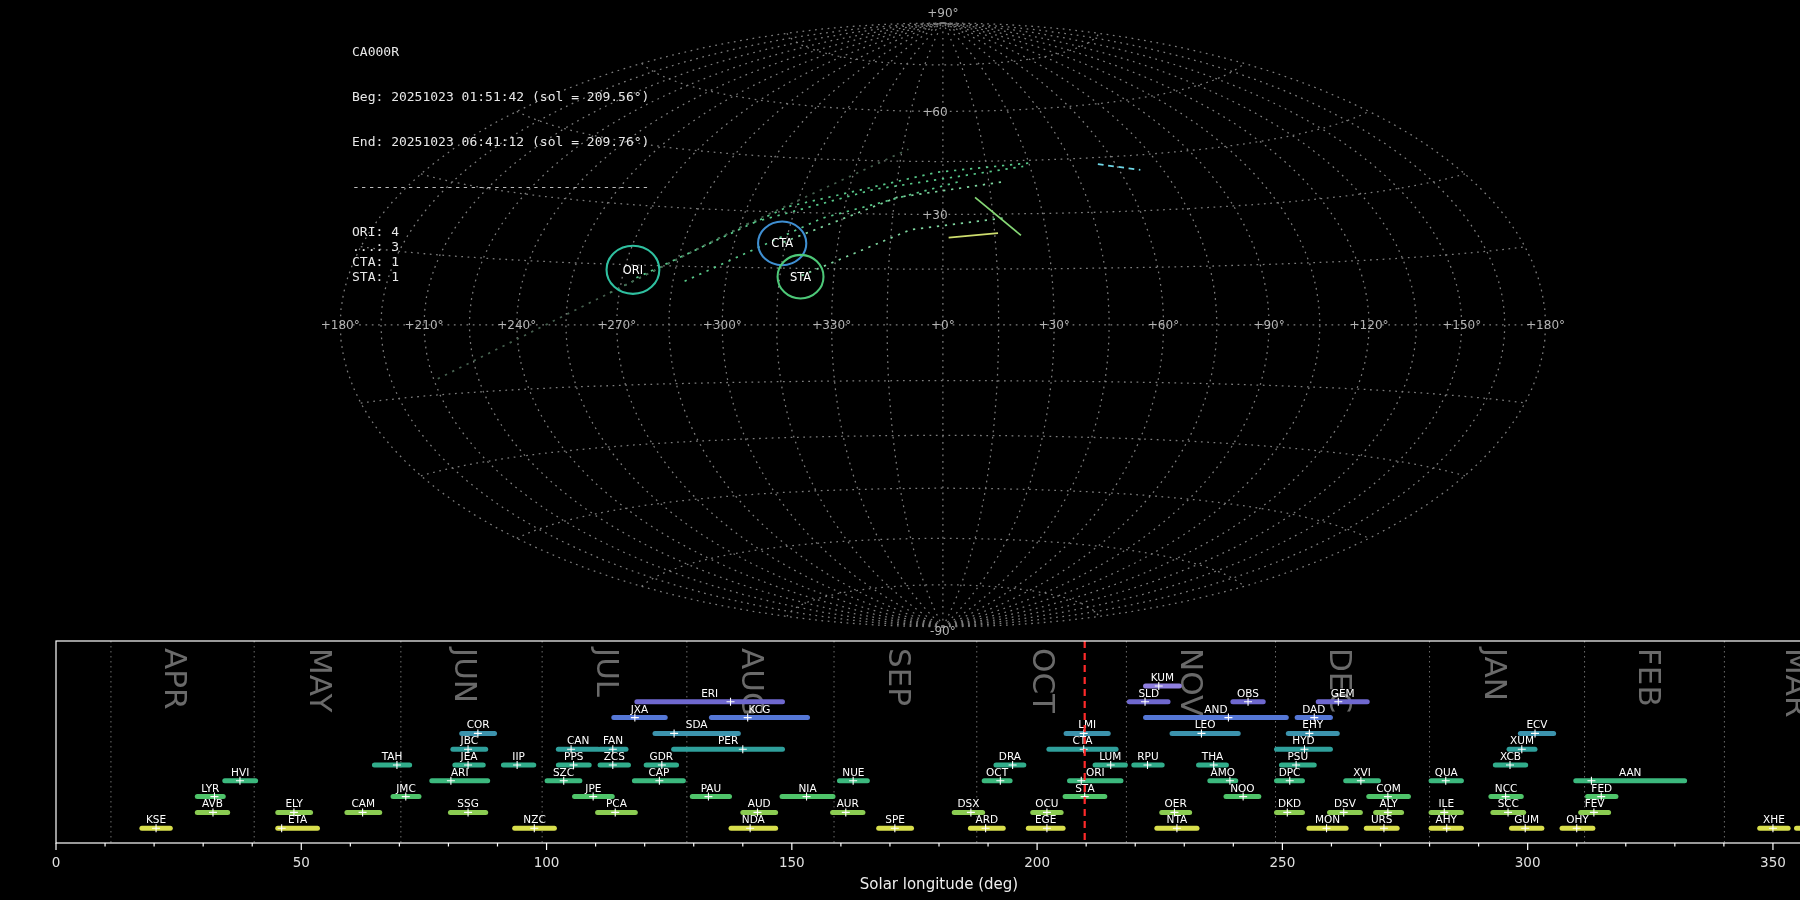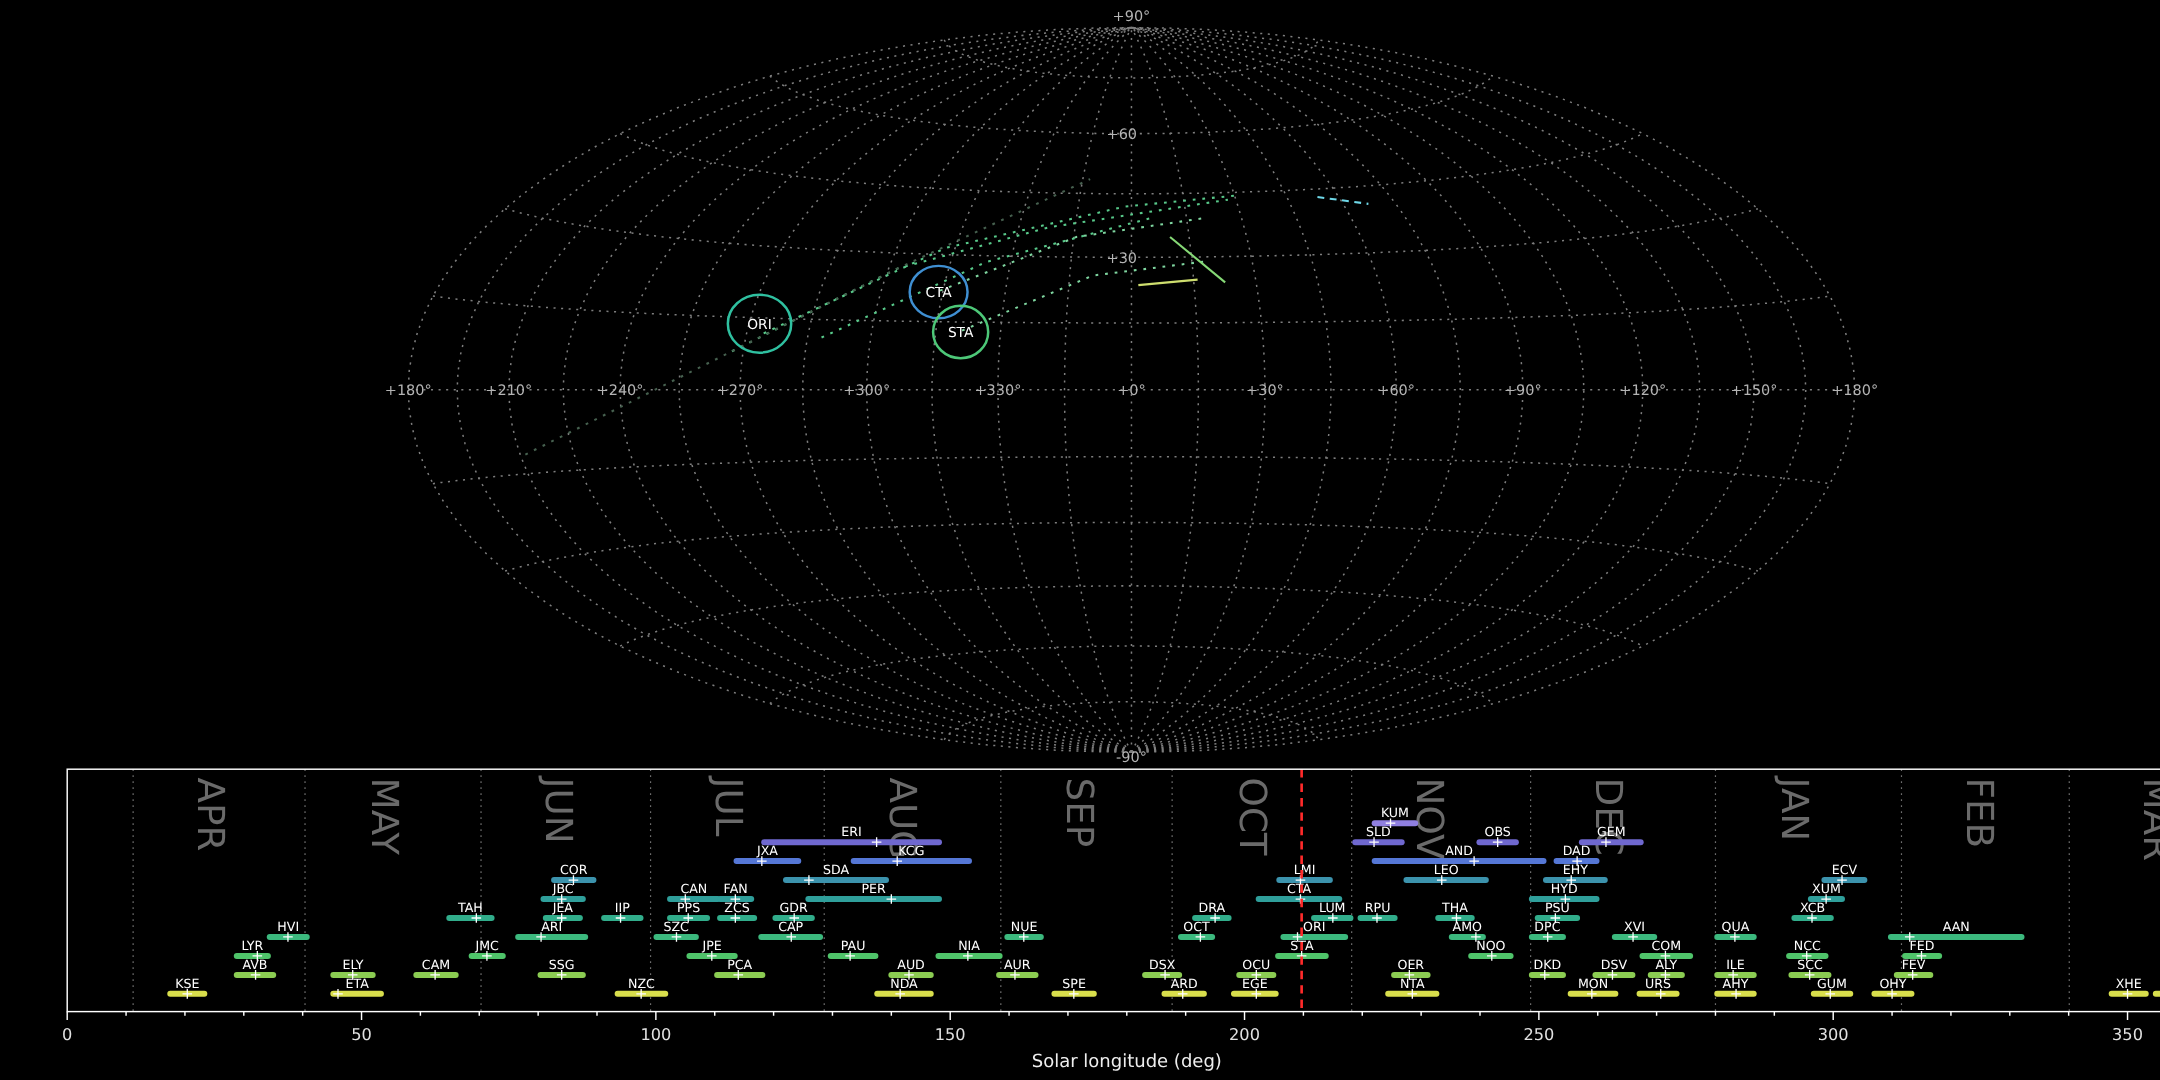--- a/index.html
+++ b/index.html
@@ -88,20 +88,27 @@
       <g>
         <ellipse cx="520" cy="235" rx="23" ry="21" fill="none" stroke="#2fc0a0" stroke-width="1.8"></ellipse>
         <text x="520" y="238.5" fill="#ffffff" font-size="10" text-anchor="middle">ORI</text>
         <ellipse cx="650" cy="212" rx="21" ry="19" fill="none" stroke="#3f8fd2" stroke-width="1.8"></ellipse>
         <text x="650" y="215.5" fill="#ffffff" font-size="10" text-anchor="middle">CTA</text>
         <ellipse cx="666" cy="241" rx="20" ry="19" fill="none" stroke="#4dc878" stroke-width="1.8"></ellipse>
         <text x="666" y="244.5" fill="#ffffff" font-size="10" text-anchor="middle">STA</text>
       </g>
     </svg>
 
+  <div class="header">
+    <div>CA000R</div>
+    <div>Beg: 20251023 01:51:42 (sol = 209.56°)</div>
+    <div>End: 20251023 06:41:12 (sol = 209.76°)</div>
+    <div class="sep">--------------------------------------</div>
+    <div id="counts"><div>ORI: 4</div><div>...: 3</div><div>CTA: 1</div><div>STA: 1</div></div>
+  </div>
 
   <svg id="activity" viewBox="0 0 1780 260">
       <g stroke="#8a8a8a" stroke-width="1" stroke-dasharray="1.5 3.5" opacity="0.8">
         <line x1="64.94222222222221" y1="5" x2="64.94222222222221" y2="207"></line>
         <line x1="208.18444444444444" y1="5" x2="208.18444444444444" y2="207"></line>
         <line x1="354.86055555555555" y1="5" x2="354.86055555555555" y2="207"></line>
         <line x1="496.14055555555547" y1="5" x2="496.14055555555547" y2="207"></line>
         <line x1="640.8544444444444" y1="5" x2="640.8544444444444" y2="207"></line>
         <line x1="788.021111111111" y1="5" x2="788.021111111111" y2="207"></line>
         <line x1="930.7727777777776" y1="5" x2="930.7727777777776" y2="207"></line>

